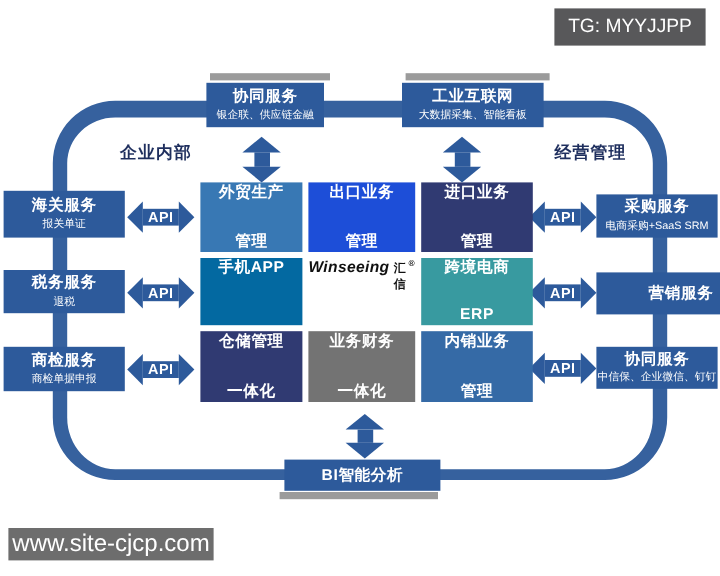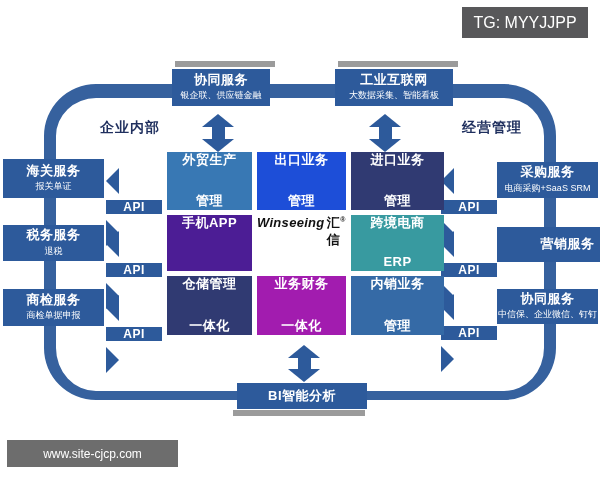--- a/index.html
+++ b/index.html
@@ -29,44 +29,44 @@
 
   
   .varrow{position:absolute;width:32px;display:flex;flex-direction:column;align-items:center;z-index:2;}
   .varrow .vh-t{width:0;height:0;border-left:16px solid transparent;border-right:16px solid transparent;
         border-bottom:13px solid var(--arrow);}
   .varrow .vh-b{width:0;height:0;border-left:16px solid transparent;border-right:16px solid transparent;
         border-top:13px solid var(--arrow);}
   .varrow .vshaft{width:13px;flex:1;background:var(--arrow);}
 
   
-  .harrow{position:absolute;height:26px;display:flex;align-items:stretch;z-index:2;flex-direction:column;}
+  .harrow{position:absolute;height:26px;display:flex;align-items:stretch;z-index:2;}
   .harrow .hh-l{width:0;height:0;border-top:13px solid transparent;border-bottom:13px solid transparent;
         border-right:13px solid var(--arrow);}
   .harrow .hh-r{width:0;height:0;border-top:13px solid transparent;border-bottom:13px solid transparent;
         border-left:13px solid var(--arrow);}
   .harrow .hshaft{flex:1;margin:6px 0;background:var(--arrow);display:flex;align-items:center;
         justify-content:center;font-weight:bold;font-size:12px;color:#fff;letter-spacing:0.5px;}
 
   
   .grid{position:absolute;left:167px;top:152px;display:grid;grid-template-columns:85px 89px 93px;
         grid-template-rows:58px 56px 59px;gap:5px;z-index:3;}
   .cell{display:flex;flex-direction:column;align-items:center;justify-content:space-between;color:#fff;
         font-weight:bold;font-size:13px;line-height:1.3;text-align:center;letter-spacing:0.5px;}
   .cell.logo-cell{color:#111;background:#fff;}
   .logo-row{display:flex;align-items:baseline;}
   .logo-brand{font-weight:bold;font-style:italic;font-size:13px;letter-spacing:0.3px;}
-  .logo-cn{font-size:13px;margin-left:2px;font-weight:bold;}
+  .logo-cn{font-size:10px;margin-left:2px;font-weight:bold;}
   .logo-reg{font-size:7px;vertical-align:super;position:relative;top:-5px;}
 
   
   #tg-badge{position:absolute;left:462px;top:7px;width:126px;height:31px;background:var(--tg-bg);
         color:#fff;font-size:16px;display:flex;align-items:center;justify-content:center;z-index:5;}
   #url-badge{position:absolute;left:7px;top:440px;width:171px;height:27px;background:var(--url-bg);
-        color:#fff;font-size:12px;display:flex;align-items:center;justify-content:center;z-index:5;}
+        color:#fff;font-size:20px;display:flex;align-items:center;justify-content:center;z-index:5;}
   #watermark{position:absolute;left:453px;top:390px;font-size:13px;color:var(--watermark);
         letter-spacing:0.5px;z-index:4;}
 </style>
 </head>
 <body>
 
 <div id="canvas">
 
   <div id="tg-badge">TG: MYYJJPP</div>
 
@@ -158,40 +158,40 @@
       <span>管理</span>
     </div>
     <div class="cell" style="background: #1d4ed8;">
       <span>出口业务</span>
       <span>管理</span>
     </div>
     <div class="cell" style="background: rgb(48, 58, 114);">
       <span>进口业务</span>
       <span>管理</span>
     </div>
-    <div class="cell" style="background: #4c1d95;">
+    <div class="cell" style="background: #0369a1;">
       <span>手机APP</span>
       <span></span>
     </div>
     <div class="cell logo-cell">
       <span class="logo-row">
         <span class="logo-brand">Winseeing</span>
         <span class="logo-cn">汇信</span>
         <span class="logo-reg">®</span>
       </span>
     </div>
     <div class="cell" style="background: rgb(56, 154, 160);">
       <span>跨境电商</span>
       <span>ERP</span>
     </div>
     <div class="cell" style="background: rgb(48, 58, 114);">
       <span>仓储管理</span>
       <span>一体化</span>
     </div>
-    <div class="cell" style="background: #a21caf;">
+    <div class="cell" style="background: #737373;">
       <span>业务财务</span>
       <span>一体化</span>
     </div>
     <div class="cell" style="background: rgb(53, 106, 166);">
       <span>内销业务</span>
       <span>管理</span>
     </div>
   </div>
 
   <div class="varrow" style="left:288px;top:345px;height:37px;">

